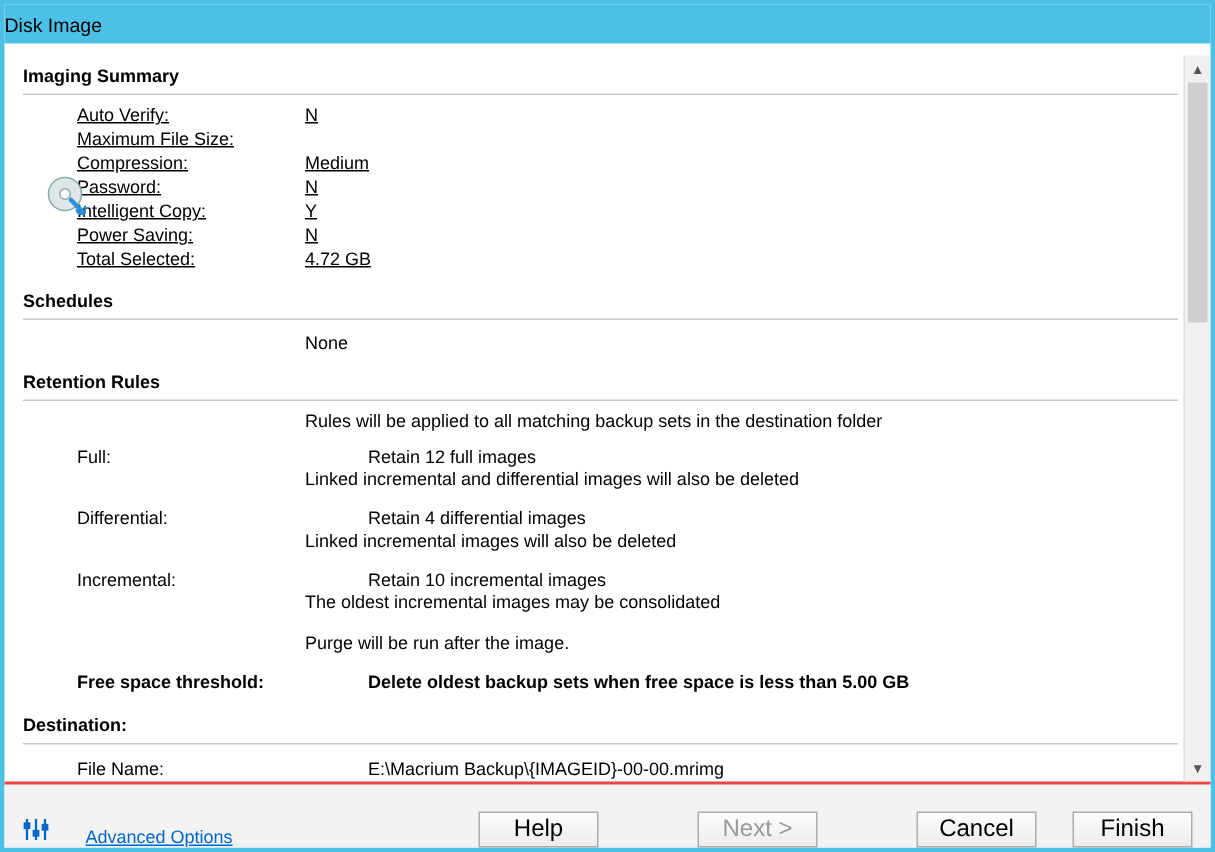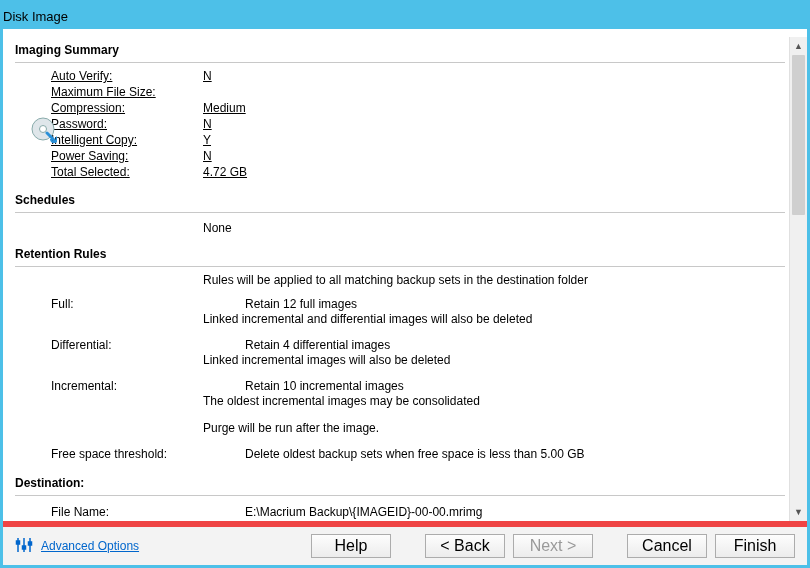--- a/index.html
+++ b/index.html
@@ -56,25 +56,25 @@
   .summary-block .rows { padding-left: 0; }
   .sched-row { display:flex; padding:2px 0 6px 0; }
   .sched-row .lab { width:188px; padding-left:36px;}
   .note { padding-left:188px; padding-bottom:6px; line-height:15px;}
   .rrow { display:flex; padding:3px 0 0 36px; line-height:15px;gap:42px;}
   .rrow .lab { width:152px; }
   .rrow .val { flex:1; }
   .sub { padding-left:188px; line-height:15px; padding-bottom:8px;}
   .footer {
     height: 44px;
-    border-top: 6px solid #ef4444;
+    border-top: 2px solid #ef4444;
     background: #f3f3f3;
-    display:flex; align-items:center;
+    display:flex; align-items:flex-end;
     padding: 0 12px;
-    gap: 8px;
+    gap: 24px;
   }
   .adv { display:flex; align-items:center; gap:6px; color:#0066cc; text-decoration:underline; cursor:pointer;}
   .adv-icon { color:#0066cc; }
   .spacer { flex:1; }
   .btn {
     min-width: 80px; height:24px;
     background: linear-gradient(#fdfdfd,#ececec);
     border:1px solid #acacac;
     font-size:16px; font-family:inherit;
     cursor:pointer;
@@ -160,21 +160,21 @@
       <div class="sub">Linked incremental images will also be deleted</div>
 
       <div class="rrow">
         <span class="lab">Incremental:</span>
         <span class="val">Retain 10 incremental images</span>
       </div>
       <div class="sub">The oldest incremental images may be consolidated</div>
 
       <div class="sub" style="padding-top:4px;">Purge will be run after the image.</div>
 
-      <div class="rrow" style="padding-bottom:8px;">
+      <div class="rrow" style="padding-bottom:8px;font-weight:bold;">
         <span class="lab">Free space threshold:</span>
         <span class="val">Delete oldest backup sets when free space is less than 5.00 GB</span>
       </div>
 
       <div class="section-header">Destination:</div>
       <hr class="section-rule">
       <div class="rrow" style="padding-bottom:8px;">
         <span class="lab">File Name:</span>
         <span class="val">E:\Macrium Backup\{IMAGEID}-00-00.mrimg</span>
       </div>
@@ -196,19 +196,18 @@
         <line x1="9" y1="2" x2="9" y2="16"></line>
           <rect x="7.5" y="10" width="3" height="3" fill="#0066cc"></rect>
         <line x1="15" y1="2" x2="15" y2="16"></line>
           <rect x="13.5" y="6" width="3" height="3" fill="#0066cc"></rect>
       </svg>
     </span>
     <a class="adv">Advanced Options</a>
     <span class="spacer"></span>
     <button class="btn">Help</button>
     <span class="btn-gap"></span>
-    <button class="btn">&lt; Back</button>
     <button class="btn" disabled="">Next &gt;</button>
     <span class="btn-gap"></span>
     <button class="btn">Cancel</button>
     <button class="btn">Finish</button>
   </div>
 </div>
 
 </body></html>

